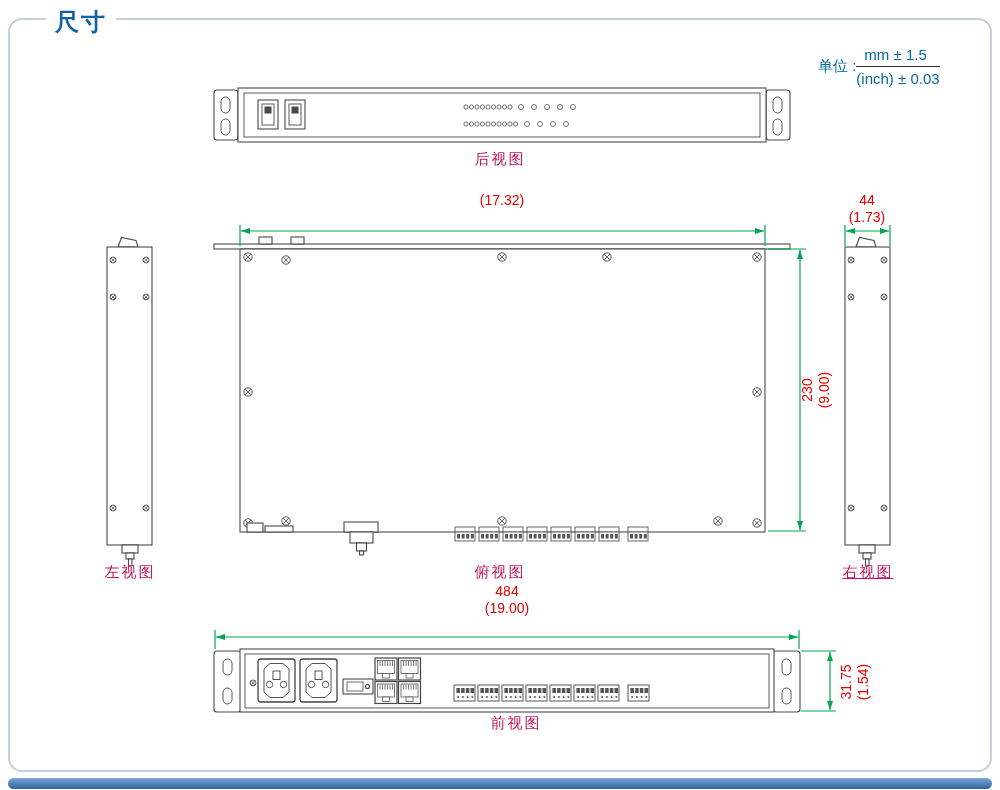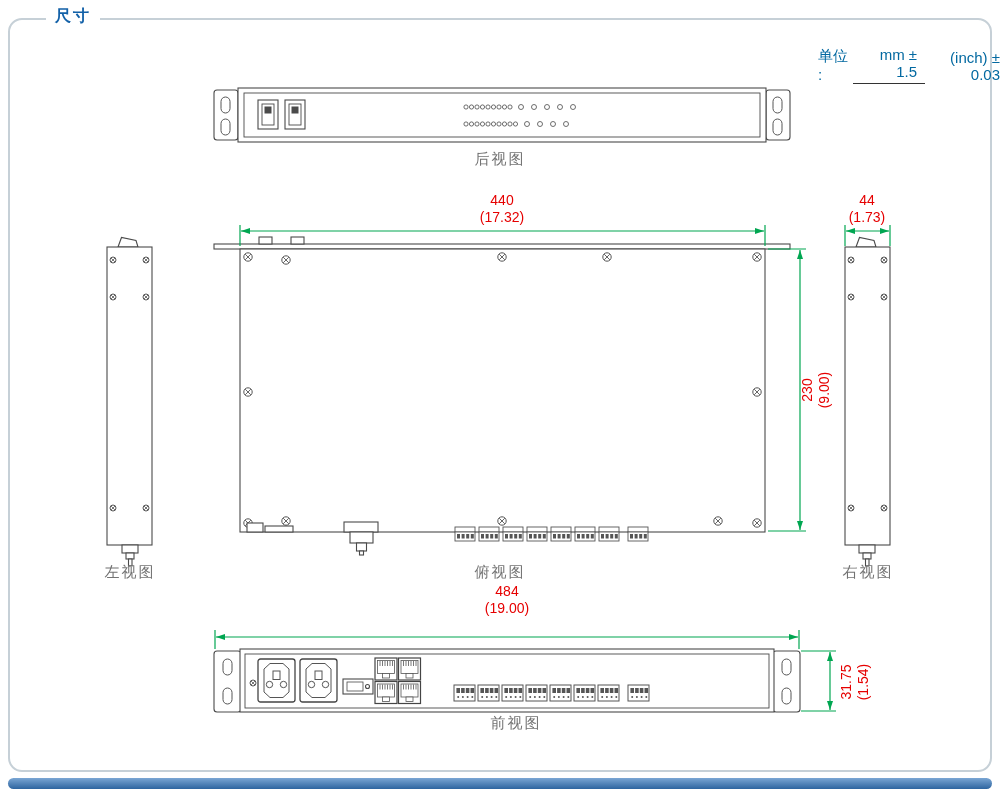--- a/index.html
+++ b/index.html
@@ -1,30 +1,30 @@
 <!DOCTYPE html>
 <html style="--accent: #1361a8; --dimtext: #e60000;"><head>
 <meta charset="utf-8">
 <style>
   * { margin:0; padding:0; box-sizing:border-box; }
   html,body { width:1000px; height:790px; background:#fff;
     font-family:"Liberation Sans","DejaVu Sans",sans-serif; position:relative; overflow:hidden; }
   .frame { position:absolute; left:8px; top:18px; width:984px; height:754px;
     border:2px solid #c6d0d7; border-radius:14px; }
-  .page-title { position:absolute; left:46px; top:6px; font-size:16px; font-weight:bold;
+  .page-title { position:absolute; left:46px; top:6px; font-size:24px; font-weight:bold;
     color:var(--accent,#1361a8); background:#fff; padding:0 9px; letter-spacing:2px; }
   .bottom-bar { position:absolute; left:8px; top:778px; width:984px; height:11px;
     border-radius:6px; background:linear-gradient(180deg,#7aa6d4,#2d649f); }
   .drawing { position:absolute; left:0; top:0; width:1000px; height:790px; }
-  .vlabel { position:absolute; font-size:15px; color:#737373; text-align:center; letter-spacing:2px; }
+  .vlabel { position:absolute; font-size:15px; color:#be185d; text-align:center; letter-spacing:2px; }
   .dim { position:absolute; color:var(--dimtext,#e60000); font-size:14px; line-height:17px; text-align:center; }
   .dim.rot { transform:rotate(-90deg); }
   .unit { position:absolute; left:818px; top:46px; display:flex; align-items:center; gap:0; color:#0369a1; }
   .unit-label { font-size:15px; }
-  .fraction { display:inline-flex; flex-direction:row; text-align:right; font-size:15px; }
+  .fraction { display:inline-flex; flex-direction:column; text-align:left; font-size:15px; }
   .fraction .num { padding:0 8px 3px; border-bottom:1.5px solid #333; }
   .fraction .den { padding-top:3px; }
 </style>
 </head>
 <body>
 
 <div class="frame"></div>
 <div class="page-title">尺寸</div>
 <div class="bottom-bar"></div>
 
@@ -257,25 +257,24 @@
     <line x1="216" y1="637" x2="798" y2="637" marker-start="url(#dimArrow)" marker-end="url(#dimArrow)"></line>
     <line x1="801" y1="651" x2="836" y2="651"></line>
     <line x1="801" y1="711" x2="836" y2="711"></line>
     <line x1="830" y1="652" x2="830" y2="710" marker-start="url(#dimArrow)" marker-end="url(#dimArrow)"></line>
   </g>
 </svg>
 
 <div class="vlabel" style="left:420px;top:150px;width:160px;">后视图</div>
 <div class="vlabel" style="left:420px;top:563px;width:160px;">俯视图</div>
 <div class="vlabel" style="left:70px;top:563px;width:120px;">左视图</div>
-<div class="vlabel" style="left:808px;top:563px;width:120px;">右视图</div>
+<div class="vlabel" style="left:808px;top:563px;width:120px;text-decoration:underline;">右视图</div>
 <div class="vlabel" style="left:436px;top:714px;width:160px;">前视图</div>
 
 <div class="dim" style="left:402px;top:192px;width:200px;">
-  <div>440</div>
   <div>(17.32)</div>
 </div>
 <div class="dim" style="left:817px;top:192px;width:100px;text-align:center;">
   <div>44</div>
   <div>(1.73)</div>
 </div>
 <div class="dim rot" style="left:771px;top:373px;width:90px;height:34px;">
   <div>230</div>
   <div>(9.00)</div>
 </div>

